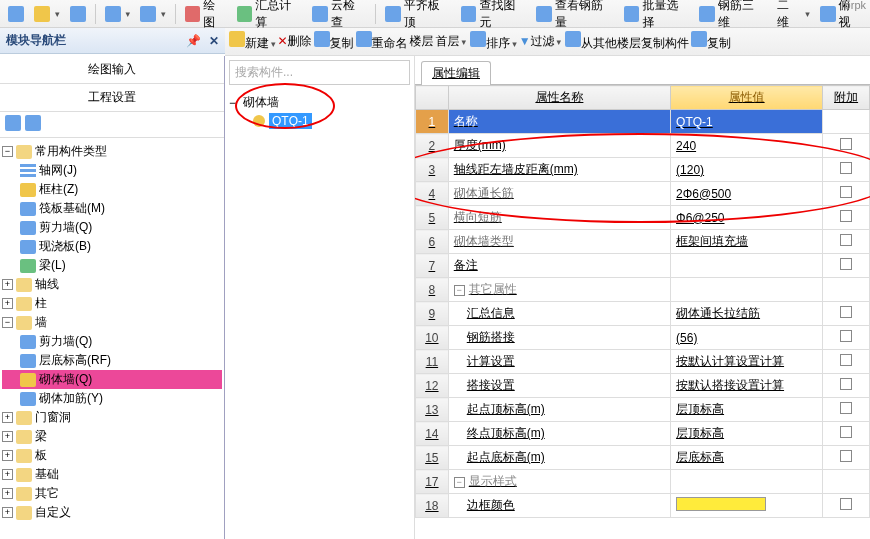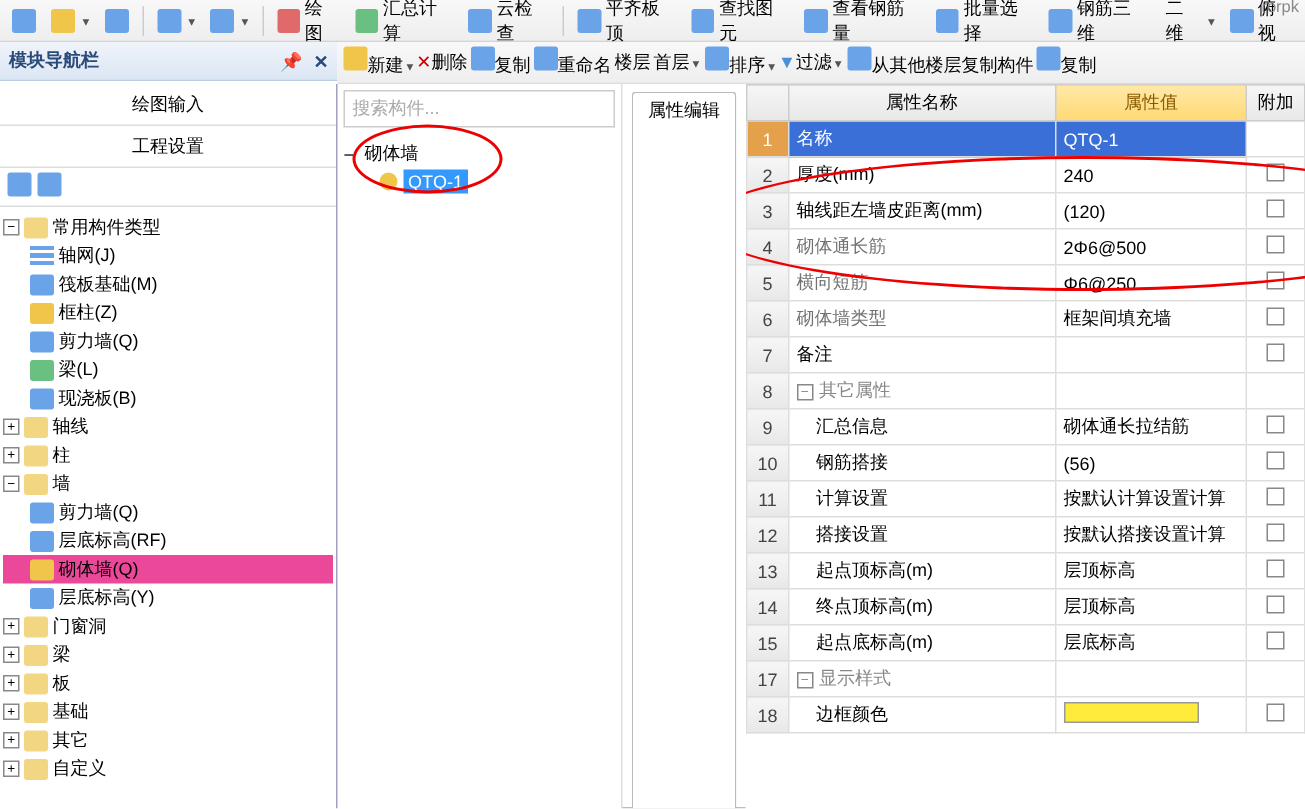--- a/index.html
+++ b/index.html
@@ -9,21 +9,21 @@
 .tb { height: 28px; display: flex; align-items: center; gap: 2px; padding: 0 4px; border-bottom: 1px solid #d4d4d4; background: linear-gradient(#f8f8f8,#eee); }
 .tb .sep { width: 1px; height: 20px; background: #ccc; margin: 0 3px; }
 .tb .btn { display: flex; align-items: center; gap: 3px; padding: 2px 4px; cursor: pointer; border-radius: 2px; }
 .ico { width: 16px; height: 16px; display: inline-block; }
 .drop { font-size: 9px; color: #555; margin-left: 2px; }
 
 
 .main { display: flex; height: calc(539px - 56px); }
 .left { width: 225px; border-right: 1px solid #a0a0c0; display: flex; flex-direction: column; }
 .mid { width: 190px; border-right: 1px solid #ddd; display: flex; flex-direction: column; }
-.right { flex: 1; display: flex; flex-direction: row; min-width: 0; }
+.right { flex: 1; display: flex; flex-direction: column; min-width: 0; text-decoration: underline; }
 
 
 .panel-title { background: linear-gradient(#f0f4fa,#dbe6f4); color: #2a4a7a; padding: 4px 6px; display: flex; justify-content: space-between; align-items: center; border-bottom: 1px solid #bcd; font-weight: bold; }
 .subhdr { text-align: center; padding: 5px 0; background: #fff; border-bottom: 1px solid #ddd; cursor: pointer; }
 .nav-tb { display: flex; gap: 4px; padding: 3px 5px; border-bottom: 1px solid #ddd; }
 .tree { flex: 1; overflow: auto; padding: 4px 2px; }
 .tn { display: flex; align-items: center; padding: 1px 0; white-space: nowrap; cursor: pointer; }
 .tn .tw { width: 11px; height: 11px; border: 1px solid #888; display: flex; align-items: center; justify-content: center; font-size: 9px; line-height: 1; margin-right: 3px; background: #fff; }
 .tn .sp { display: inline-block; }
 .tn .tic { width: 16px; height: 14px; margin-right: 3px; }
@@ -186,44 +186,44 @@
           <span class="tic i-folder"></span>
           <span>常用构件类型</span>
         </div>
       <div class="tn">
           <span class="sp" style="width:18px;"></span>
           <span class="tic i-grid"></span>
           <span>轴网(J)</span>
         </div>
       <div class="tn">
           <span class="sp" style="width:18px;"></span>
-          <span class="tic i-gen"></span>
-          <span>筏板基础(M)</span>
-        </div>
-      <div class="tn">
-          <span class="sp" style="width:18px;"></span>
           <span class="tic i-ylw"></span>
           <span>框柱(Z)</span>
         </div>
       <div class="tn">
           <span class="sp" style="width:18px;"></span>
           <span class="tic i-gen"></span>
+          <span>筏板基础(M)</span>
+        </div>
+      <div class="tn">
+          <span class="sp" style="width:18px;"></span>
+          <span class="tic i-gen"></span>
           <span>剪力墙(Q)</span>
+        </div>
+      <div class="tn">
+          <span class="sp" style="width:18px;"></span>
+          <span class="tic i-gen"></span>
+          <span>现浇板(B)</span>
         </div>
       <div class="tn">
           <span class="sp" style="width:18px;"></span>
           <span class="tic i-grn"></span>
           <span>梁(L)</span>
         </div>
       <div class="tn">
-          <span class="sp" style="width:18px;"></span>
-          <span class="tic i-gen"></span>
-          <span>现浇板(B)</span>
-        </div>
-      <div class="tn">
           <span class="tw">+</span>
           <span class="tic i-folder"></span>
           <span>轴线</span>
         </div>
       <div class="tn">
           <span class="tw">+</span>
           <span class="tic i-folder"></span>
           <span>柱</span>
         </div>
       <div class="tn">
@@ -242,21 +242,21 @@
           <span>层底标高(RF)</span>
         </div>
       <div class="tn sel">
           <span class="sp" style="width:18px;"></span>
           <span class="tic i-ylw"></span>
           <span>砌体墙(Q)</span>
         </div>
       <div class="tn">
           <span class="sp" style="width:18px;"></span>
           <span class="tic i-gen"></span>
-          <span>层底标高(Y)</span>
+          <span>砌体加筋(Y)</span>
         </div>
       <div class="tn">
           <span class="tw">+</span>
           <span class="tic i-folder"></span>
           <span>门窗洞</span>
         </div>
       <div class="tn">
           <span class="tw">+</span>
           <span class="tic i-folder"></span>
           <span>梁</span>

